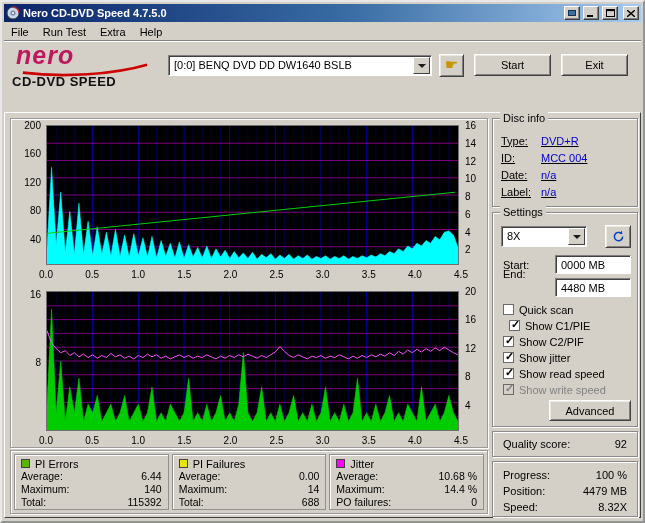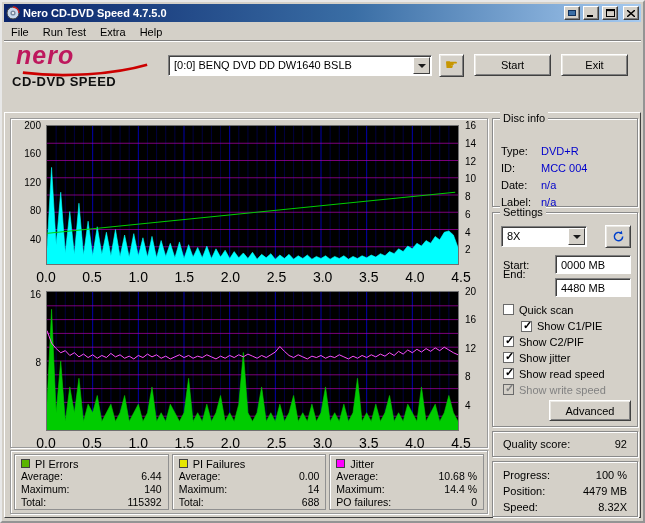--- a/index.html
+++ b/index.html
@@ -74,29 +74,29 @@
     background: #d4d0c8;
   }
   
   .chart-frame { position: absolute; left: 8px; top: 116px; width: 478px; height: 330px;
     border: 1px solid #9a9a9a; box-shadow: inset 1px 1px 0 #ffffff, 1px 1px 0 #ffffff; }
   .plot { position: absolute; border: 1px solid #707070; background: #000; }
   .ylabels { position: absolute; font-size: 10px; }
   .ylabels span { position: absolute; transform: translateY(-50%); white-space: nowrap; }
   .ylabels.left span { right: 2px; }
   .ylabels.right span { left: 3px; }
-  .xlabels { position: absolute; font-size: 14px; height: 11px; }
+  .xlabels { position: absolute; font-size: 10px; height: 11px; }
   .xlabels span { position: absolute; transform: translateX(-50%); top: 0; }
   
   .groupbox {
     position: absolute; border: 1px solid #8a8a8a;
     box-shadow: inset 1px 1px 0 #ffffff, 1px 1px 0 #ffffff;
   }
   .gb-title { position: absolute; top: -7px; left: 7px; background: #d4d0c8; padding: 0 3px; font-size: 11px; }
-  .gb-rows { position: absolute; left: 8px; right: 8px; top: 23px; }
+  .gb-rows { position: absolute; left: 8px; right: 8px; top: 13px; text-decoration: underline; }
   .info-row { display: flex; height: 17px; align-items: center; }
   .info-row .lbl { width: 40px; }
   .info-row .val { color: #0000cc; }
   .field {
     position: absolute; background: #fff; border: 1px solid;
     border-color: #808080 #ffffff #ffffff #808080;
     box-shadow: inset 1px 1px 0 #404040;
     display: flex; align-items: center; padding: 0 5px; font-size: 11px;
   }
   .slabel { position: absolute; font-size: 11px; }
@@ -452,21 +452,21 @@
     </button>
     <span class="slabel" style="left:10px; top:46px;">Start:</span>
     <div class="field" style="left:62px; top:42px; width:76px; height:19px;">0000 MB</div>
     <span class="slabel" style="left:10px; top:55px;">End:</span>
     <div class="field" style="left:62px; top:65px; width:76px; height:19px;">4480 MB</div>
 
     <div class="cbrow" style="left:10px; top:90px;">
         <span class="cb"></span>
         <span>Quick scan</span>
       </div>
-    <div class="cbrow" style="left:28px; top:106px;align-items:flex-end;">
+    <div class="cbrow" style="left:16px; top:106px;">
         <span class="cb checked"></span>
         <span>Show C1/PIE</span>
       </div>
     <div class="cbrow" style="left:10px; top:122px;">
         <span class="cb checked"></span>
         <span>Show C2/PIF</span>
       </div>
     <div class="cbrow" style="left:10px; top:138px;">
         <span class="cb checked"></span>
         <span>Show jitter</span>

